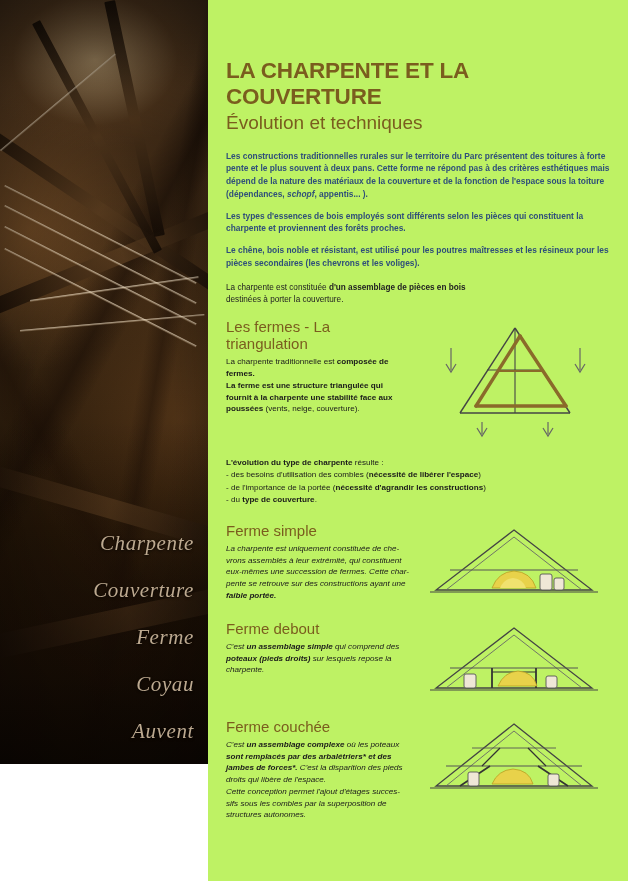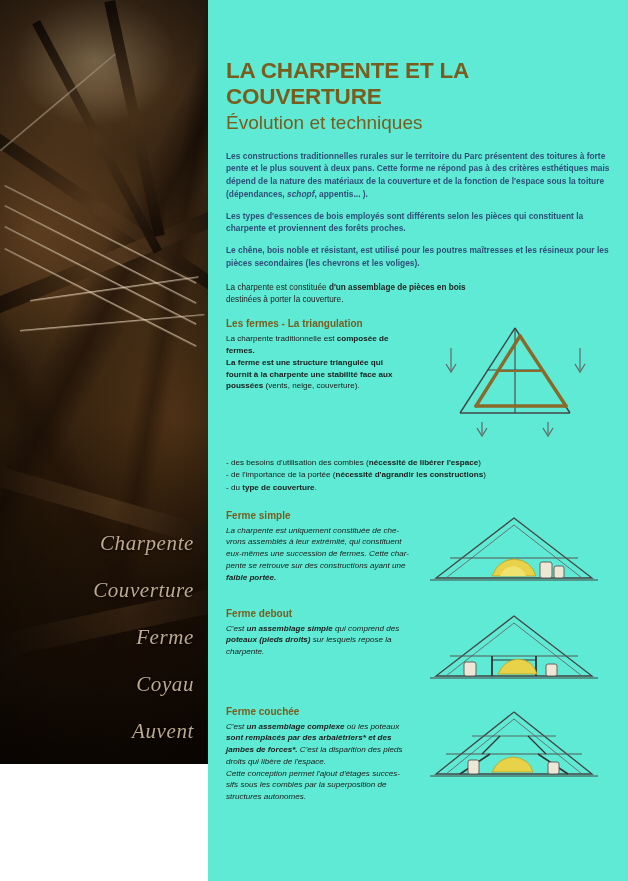--- a/index.html
+++ b/index.html
@@ -74,21 +74,21 @@
     text-shadow: 0 1px 3px rgba(0,0,0,0.85);
     opacity: 0.92;
   }
   .photo-words div { white-space: nowrap; }
 
   
   .content {
     position: absolute;
     left: 208px; top: 0;
     width: 420px; height: 881px;
-    background: #5eead4;
+    background: #bef264;
     padding: 0;
   }
   .inner {
     position: absolute;
     left: 18px;
     right: 14px;
     top: 58px;
   }
   h1.title {
     color: #7a5d1e;
@@ -125,22 +125,22 @@
     color: #222;
     font-size: 8.2px;
     line-height: 1.5;
     margin: 12px 0 4px 0;
   }
   .lead b { font-weight: bold; }
 
   .block { position: relative; margin-top: 12px; }
   h4.sub {
     color: #7a5d1e;
-    font-size: 10px;
-    font-weight: bold;
+    font-size: 15px;
+    font-weight: normal;
     margin: 0 0 4px 0;
   }
   .body-text {
     color: #1a1a1a;
     font-size: 8.1px;
     line-height: 1.45;
     margin: 0;
   }
   .body-text b { font-weight: bold; }
   .body-text i { font-style: italic; }
@@ -253,20 +253,21 @@
             <path d="M62 104 l0 12"></path>
               <path d="M57 110 l5 8 5 -8"></path>
             <path d="M128 104 l0 12"></path>
               <path d="M123 110 l5 8 5 -8"></path>
           </g>
         </svg>
       </div>
     </div>
 
     <div class="evo">
+      <span class="line"><b>L'évolution du type de charpente</b><span> résulte :</span></span>
       <span class="line"><span>- des besoins d'utilisation des combles (</span><b>nécessité de libérer l'espace</b><span>)</span></span>
       <span class="line"><span>- de l'importance de la portée (</span><b>nécessité d'agrandir les constructions</b><span>)</span></span>
       <span class="line"><span>- du </span><b>type de couverture</b><span>.</span></span>
     </div>
 
     <div class="block two-col" style="margin-top:16px;">
       <div class="col-text">
         <h4 class="sub">Ferme simple</h4>
         <p class="body-text">
           <i>La charpente est uniquement constituée de che-</i><br>

